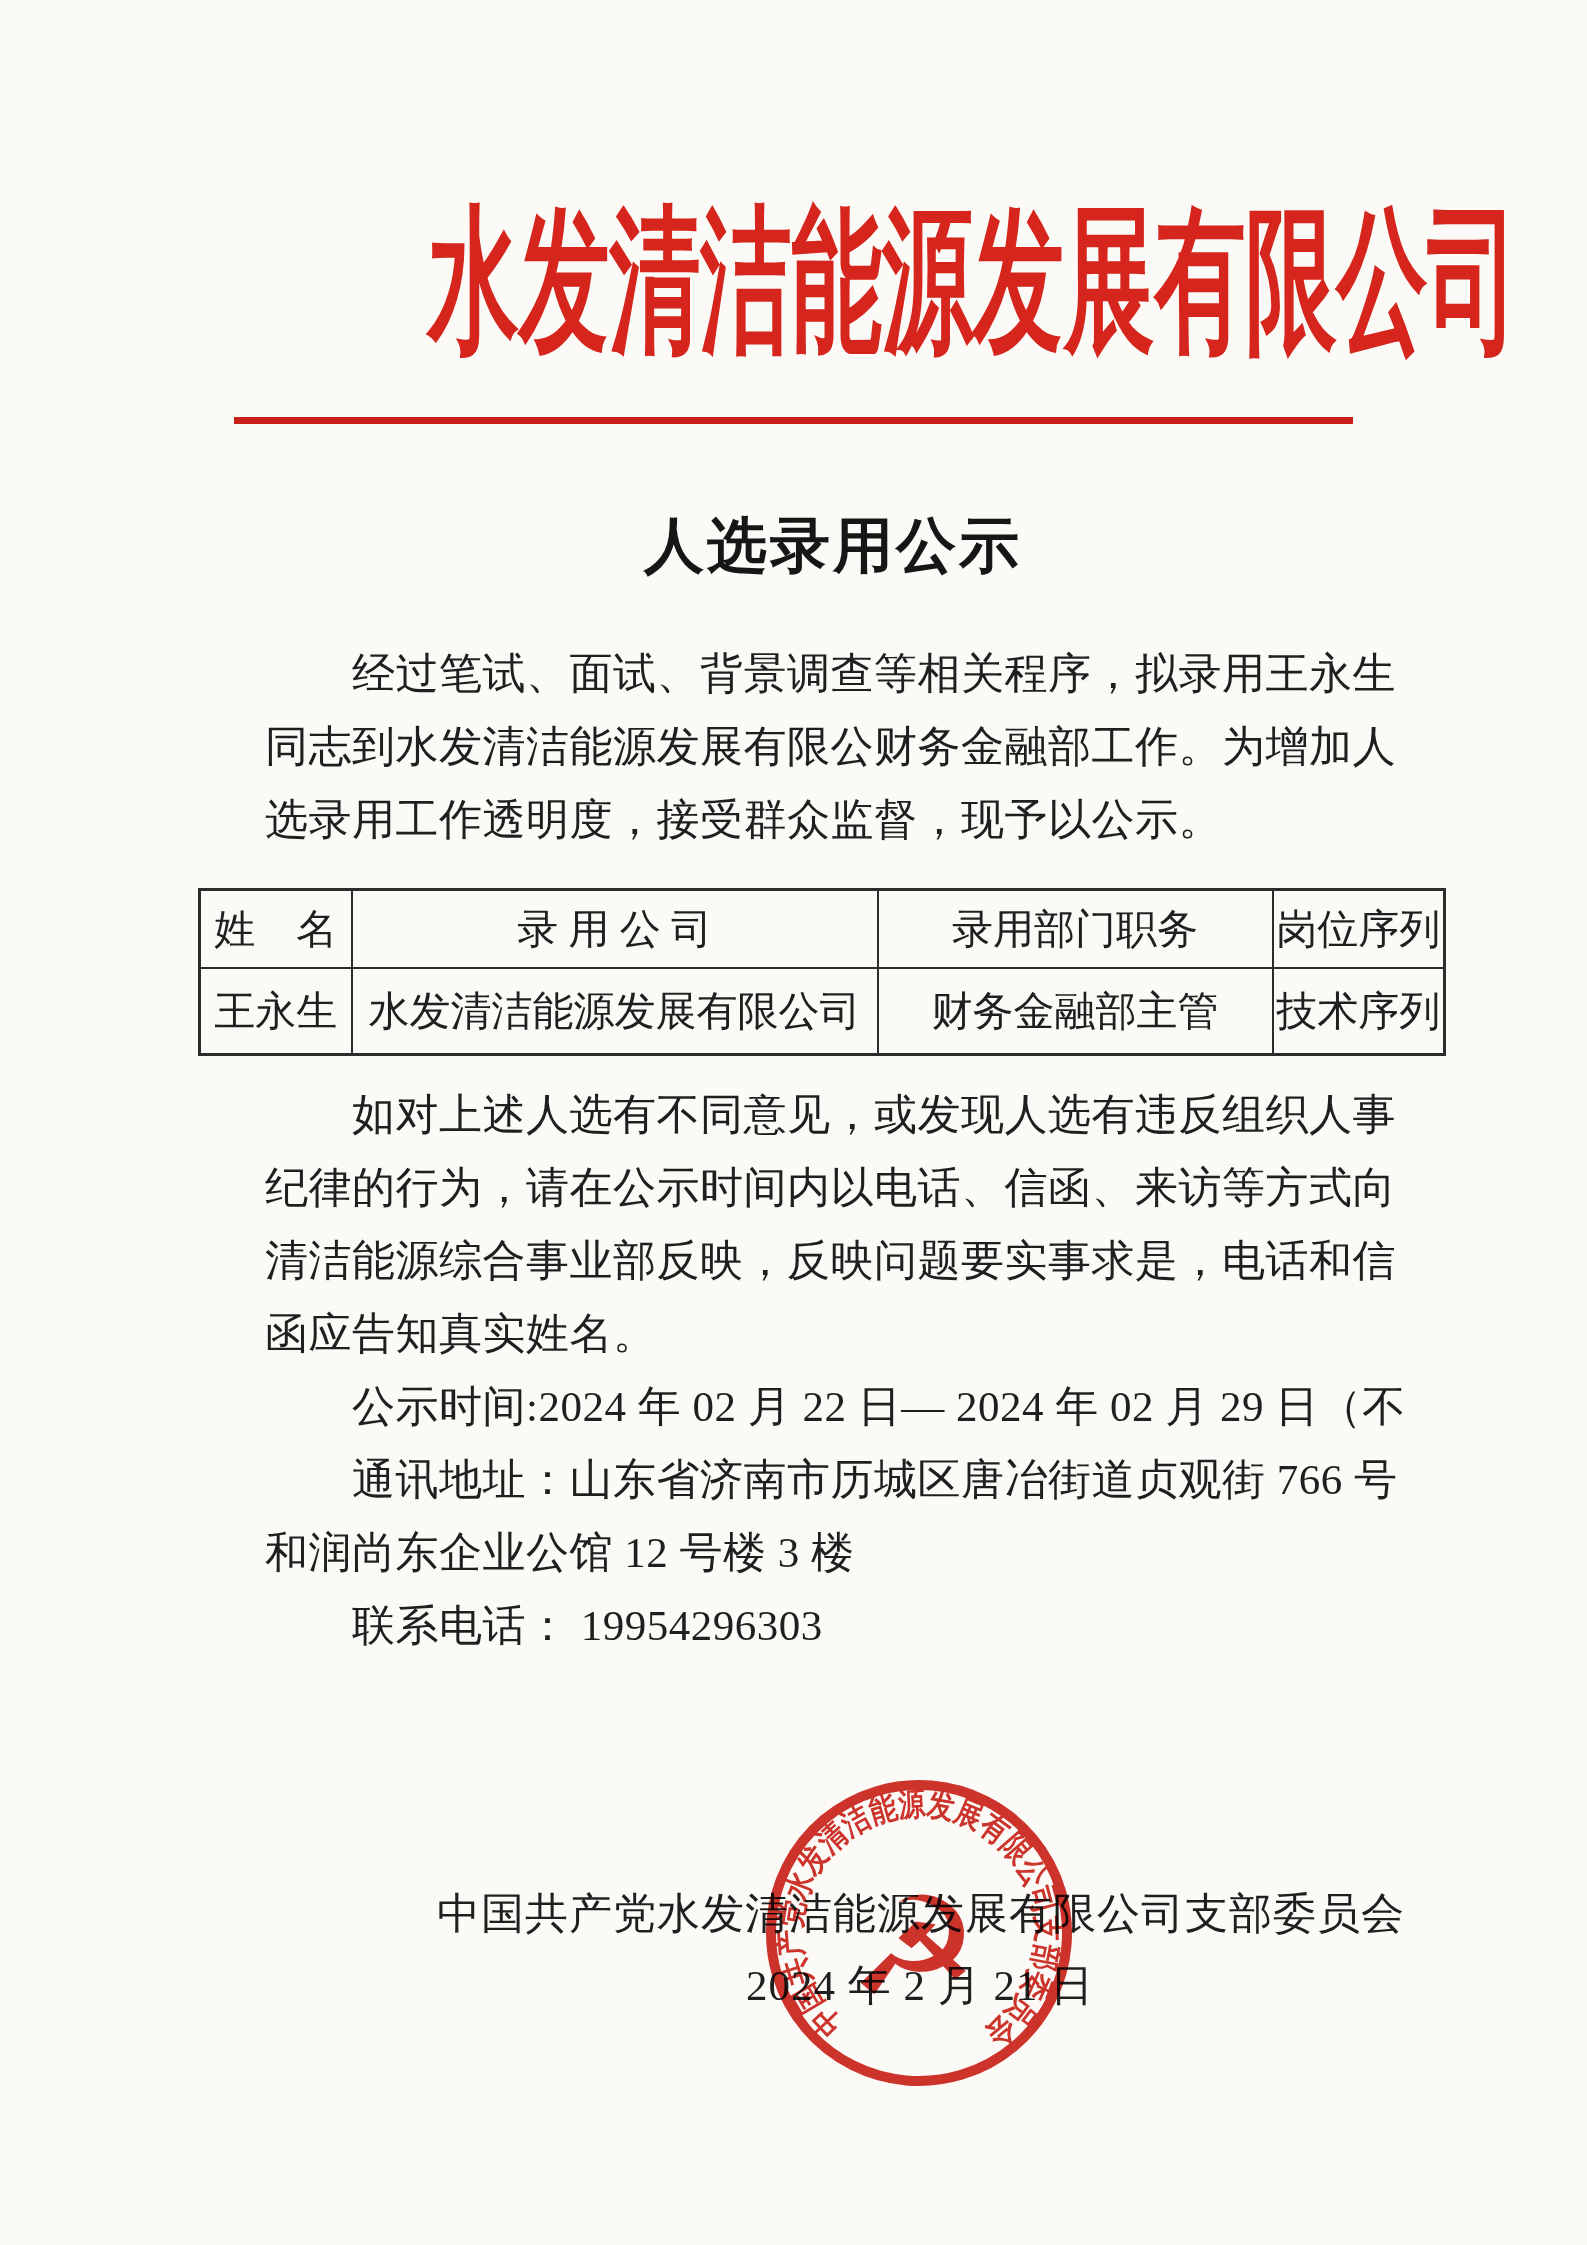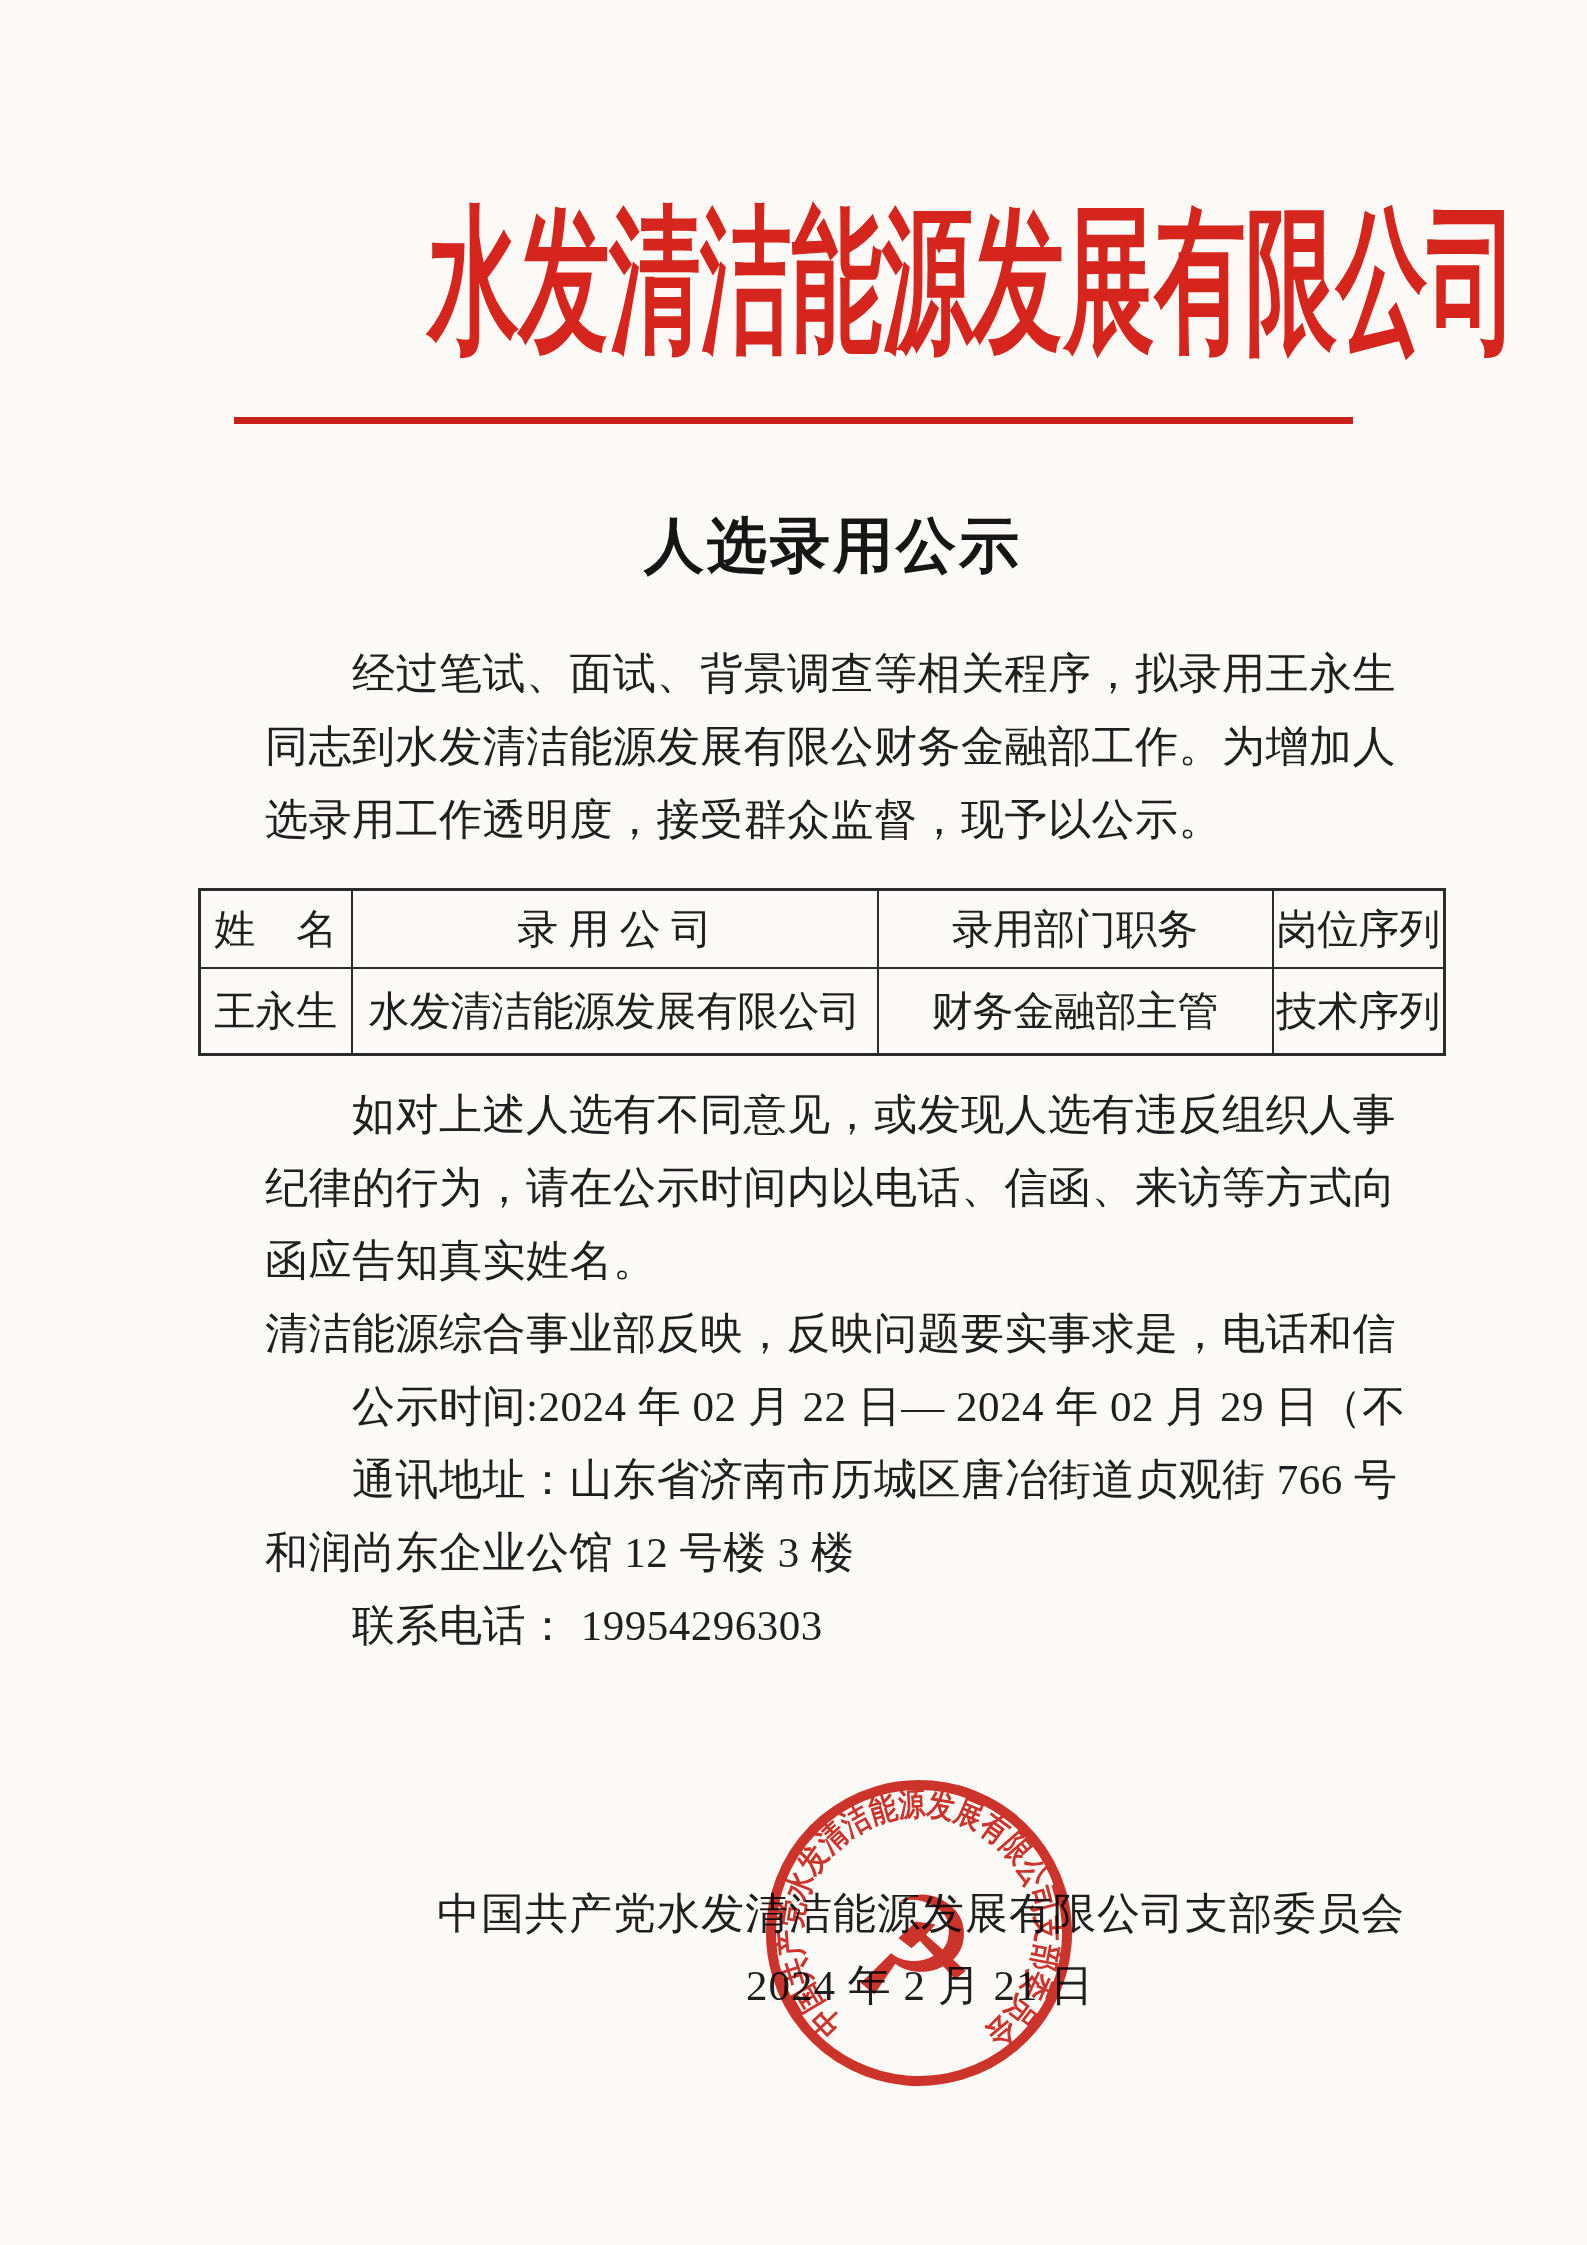--- a/index.html
+++ b/index.html
@@ -79,22 +79,22 @@
           <td>财务金融部主管</td>
           <td>技术序列</td>
         </tr>
       </tbody>
         </table>
     </div>
 
     <div>
       <div class="line">　　如对上述人选有不同意见，或发现人选有违反组织人事</div>
       <div class="line">纪律的行为，请在公示时间内以电话、信函、来访等方式向</div>
+      <div class="line">清洁能源综合事业部反映，反映问题要实事求是，电话和信</div>
       <div class="line">函应告知真实姓名。</div>
-      <div class="line">清洁能源综合事业部反映，反映问题要实事求是，电话和信</div>
     </div>
 
     <div>
       <div class="line">　　公示时间:2024 年 02 月 22 日— 2024 年 02 月 29 日（不</div>
     </div>
 
     <div>
       <div class="line">　　通讯地址：山东省济南市历城区唐冶街道贞观街 766 号</div>
       <div class="line">和润尚东企业公馆 12 号楼 3 楼</div>
     </div>

